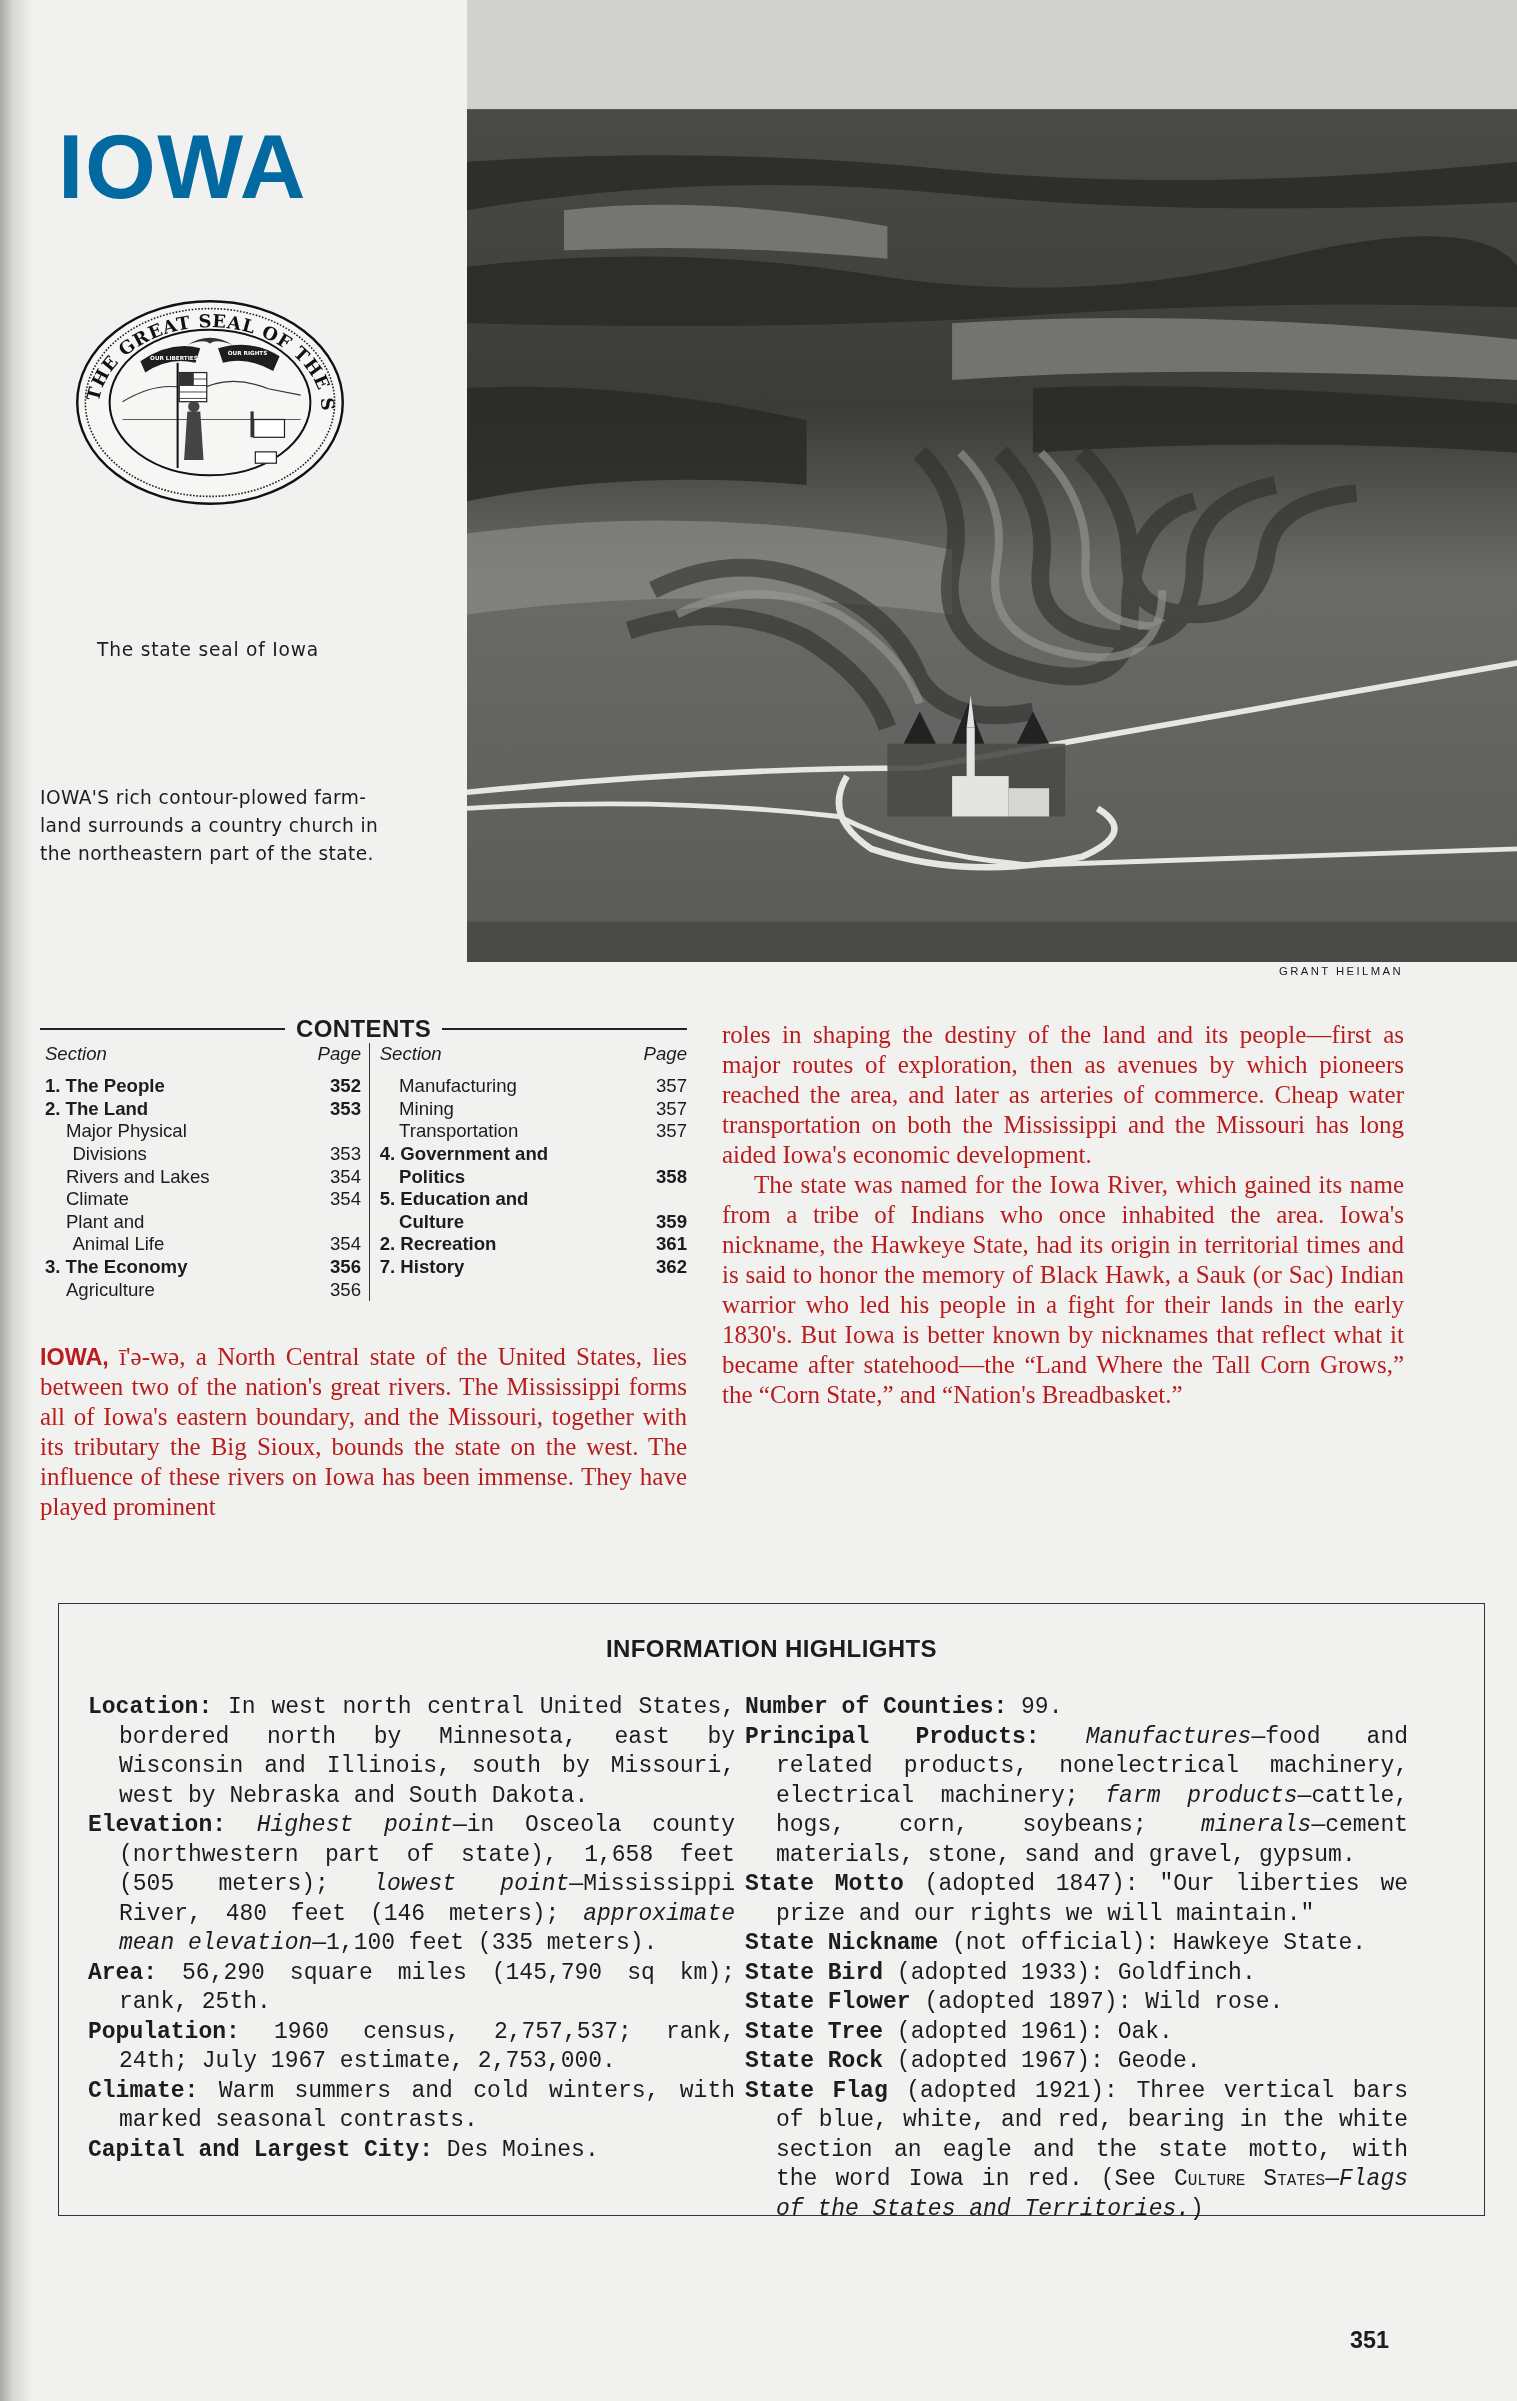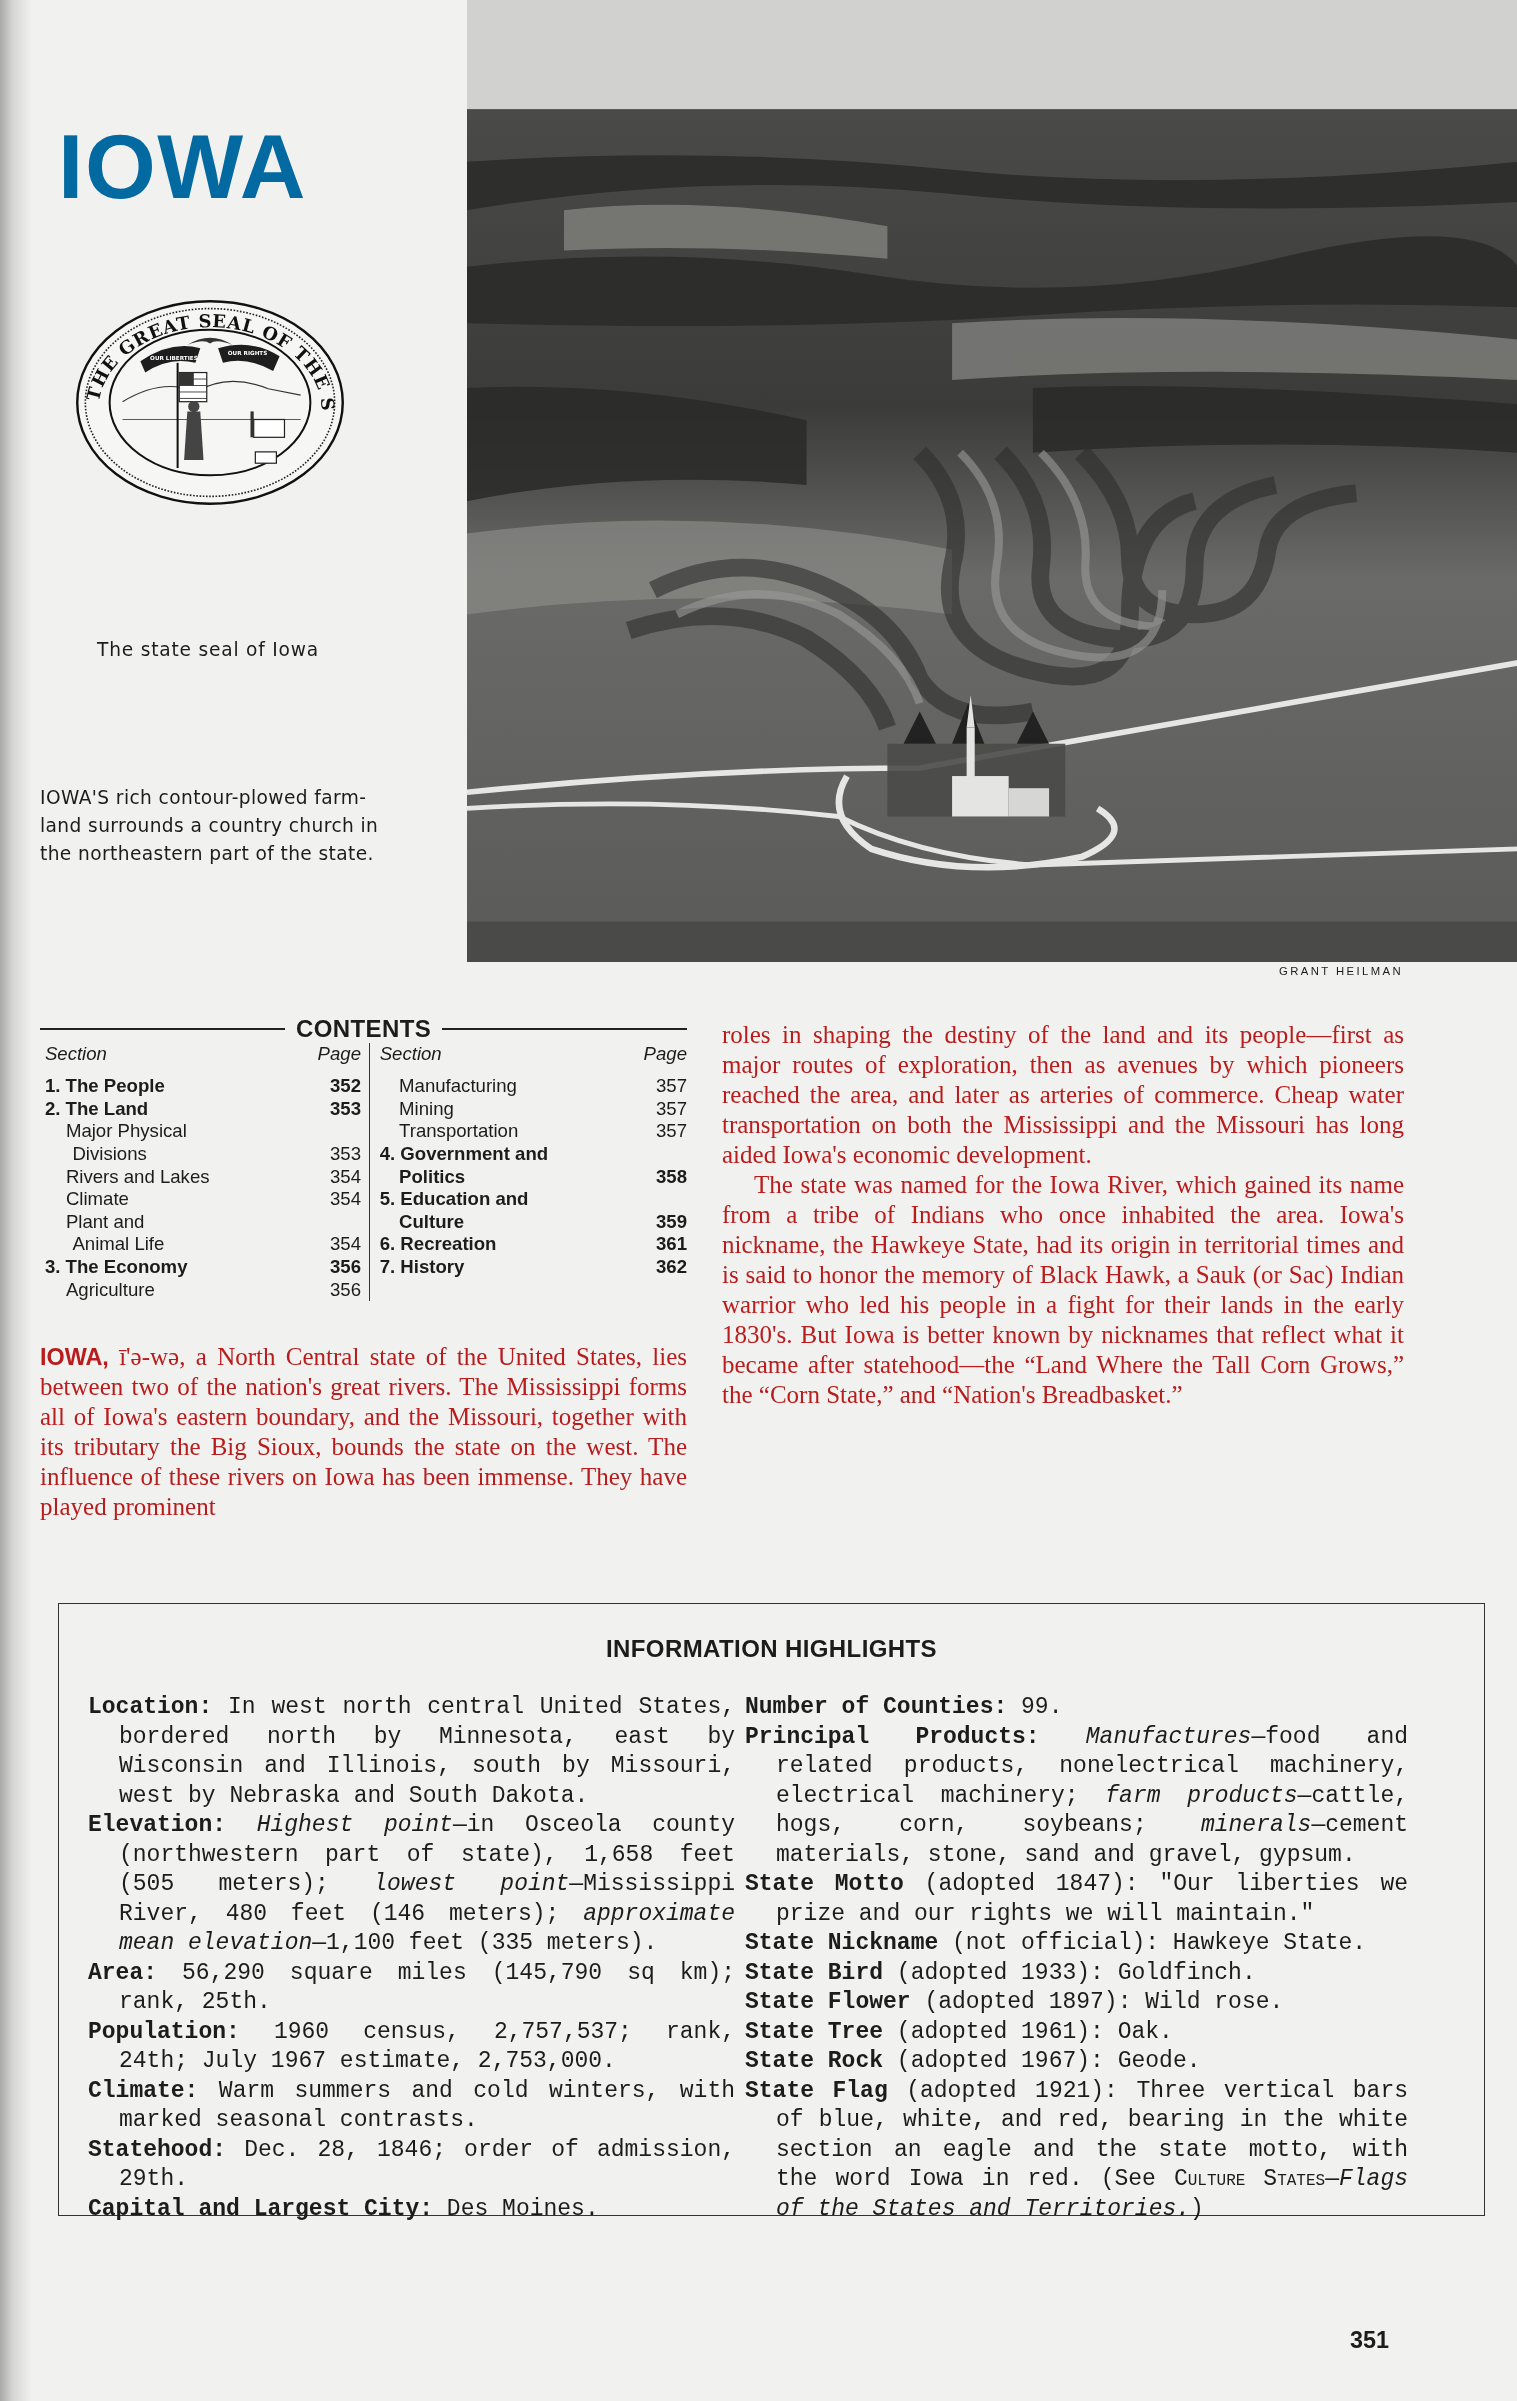--- a/index.html
+++ b/index.html
@@ -268,21 +268,21 @@
         </div>
         <div class="toc-row bold">
           <span class="lbl">5. Education and</span>
           <span class="pg"></span>
         </div>
         <div class="toc-row bold">
           <span class="lbl ind3">Culture</span>
           <span class="pg">359</span>
         </div>
         <div class="toc-row bold">
-          <span class="lbl">6. Recreation</span>
+          <span class="lbl">2. Recreation</span>
           <span class="pg">361</span>
         </div>
         <div class="toc-row bold">
           <span class="lbl">7. History</span>
           <span class="pg">362</span>
         </div>
       </div>
   </div>
 </div>
 
@@ -295,21 +295,20 @@
 </div>
 
 <div class="info-box">
   <div class="info-title">INFORMATION HIGHLIGHTS</div>
   <div class="info-col left">
     <div class="fact"><span class="k">Location:</span><span> In west north central United States, bordered north by Minnesota, east by Wisconsin and Illinois, south by Missouri, west by Nebraska and South Dakota.</span></div>
     <div class="fact"><span class="k">Elevation:</span> <span class="i">Highest point</span><span>—in Osceola county (northwestern part of state), 1,658 feet (505 meters); </span><span class="i">lowest point</span><span>—Mississippi River, 480 feet (146 meters); </span><span class="i">approximate mean elevation</span><span>—1,100 feet (335 meters).</span></div>
     <div class="fact"><span class="k">Area:</span><span> 56,290 square miles (145,790 sq km); rank, 25th.</span></div>
     <div class="fact"><span class="k">Population:</span><span> 1960 census, 2,757,537; rank, 24th; July 1967 estimate, 2,753,000.</span></div>
     <div class="fact"><span class="k">Climate:</span><span> Warm summers and cold winters, with marked seasonal contrasts.</span></div>
-    <div class="fact"><span class="k">Statehood:</span><span> Dec. 28, 1846; order of admission, 29th.</span></div>
     <div class="fact"><span class="k">Capital and Largest City:</span><span> Des Moines.</span></div>
   </div>
   <div class="info-col right">
     <div class="fact"><span class="k">Number of Counties:</span><span> 99.</span></div>
     <div class="fact"><span class="k">Principal Products:</span> <span class="i">Manufactures</span><span>—food and related products, nonelectrical machinery, electrical machinery; </span><span class="i">farm products</span><span>—cattle, hogs, corn, soybeans; </span><span class="i">minerals</span><span>—cement materials, stone, sand and gravel, gypsum.</span></div>
     <div class="fact"><span class="k">State Motto</span><span> (adopted 1847): "Our liberties we prize and our rights we will maintain."</span></div>
     <div class="fact"><span class="k">State Nickname</span><span> (not official): Hawkeye State.</span></div>
     <div class="fact"><span class="k">State Bird</span><span> (adopted 1933): Goldfinch.</span></div>
     <div class="fact"><span class="k">State Flower</span><span> (adopted 1897): Wild rose.</span></div>
     <div class="fact"><span class="k">State Tree</span><span> (adopted 1961): Oak.</span></div>

